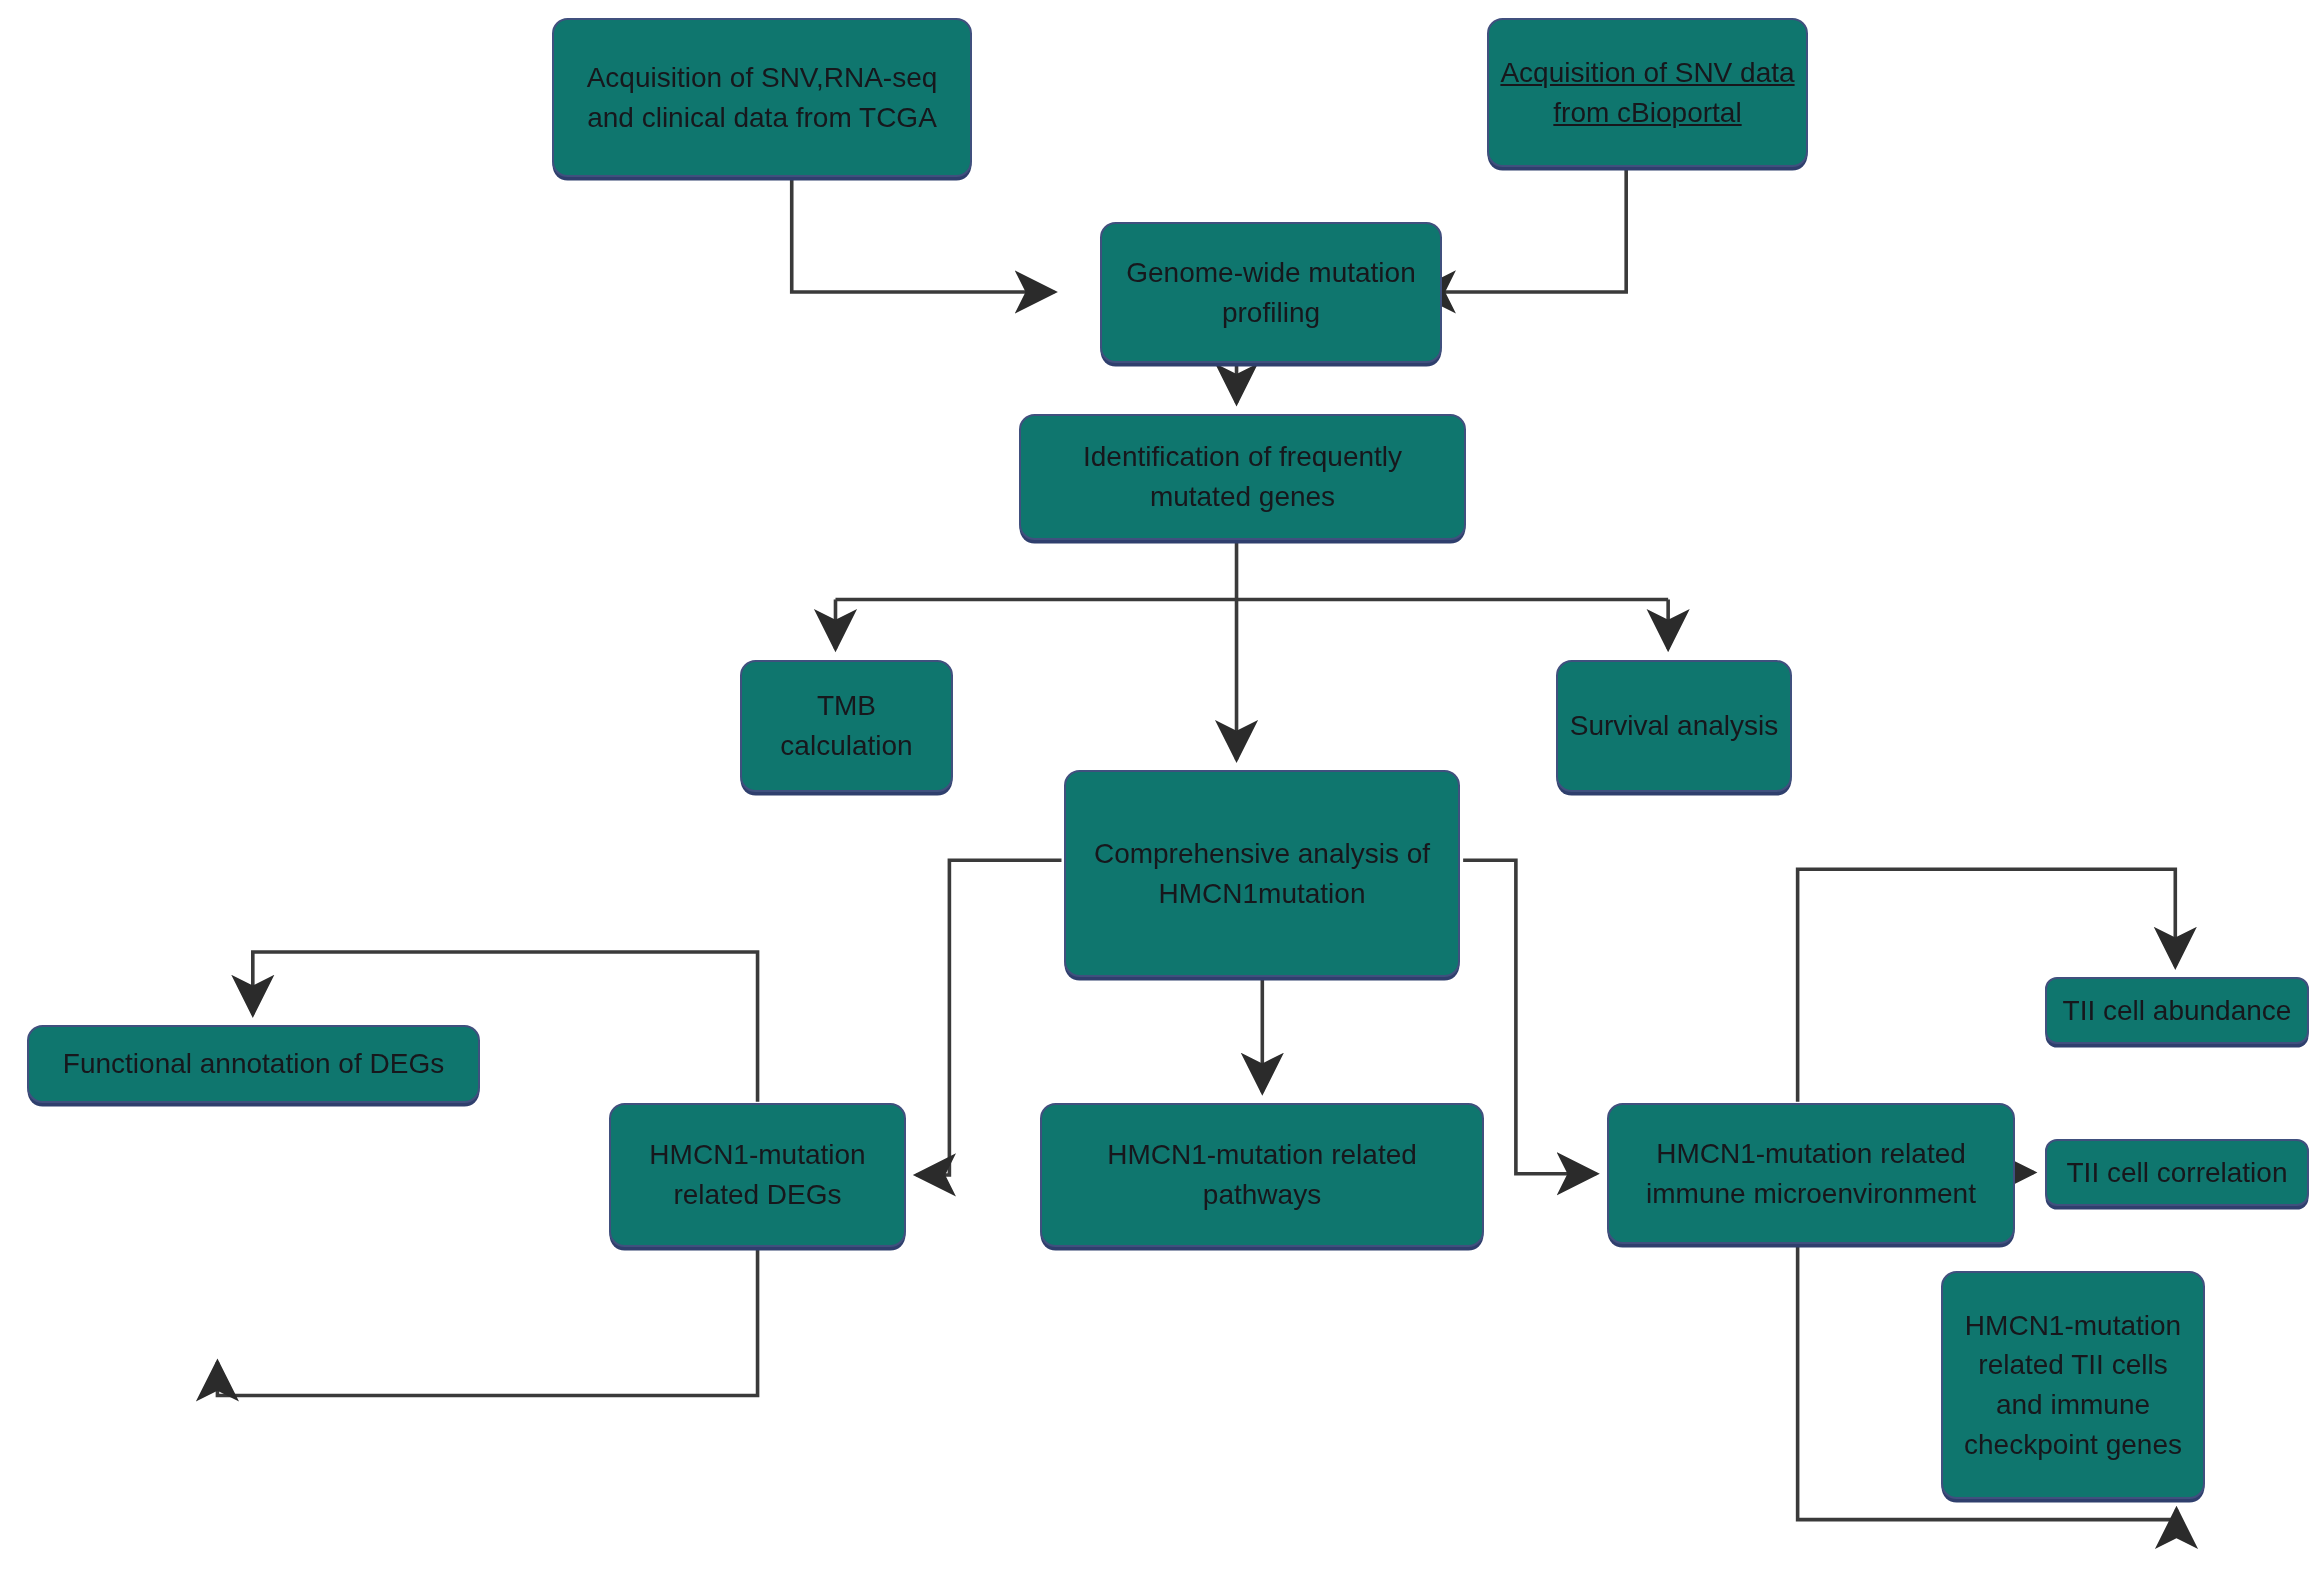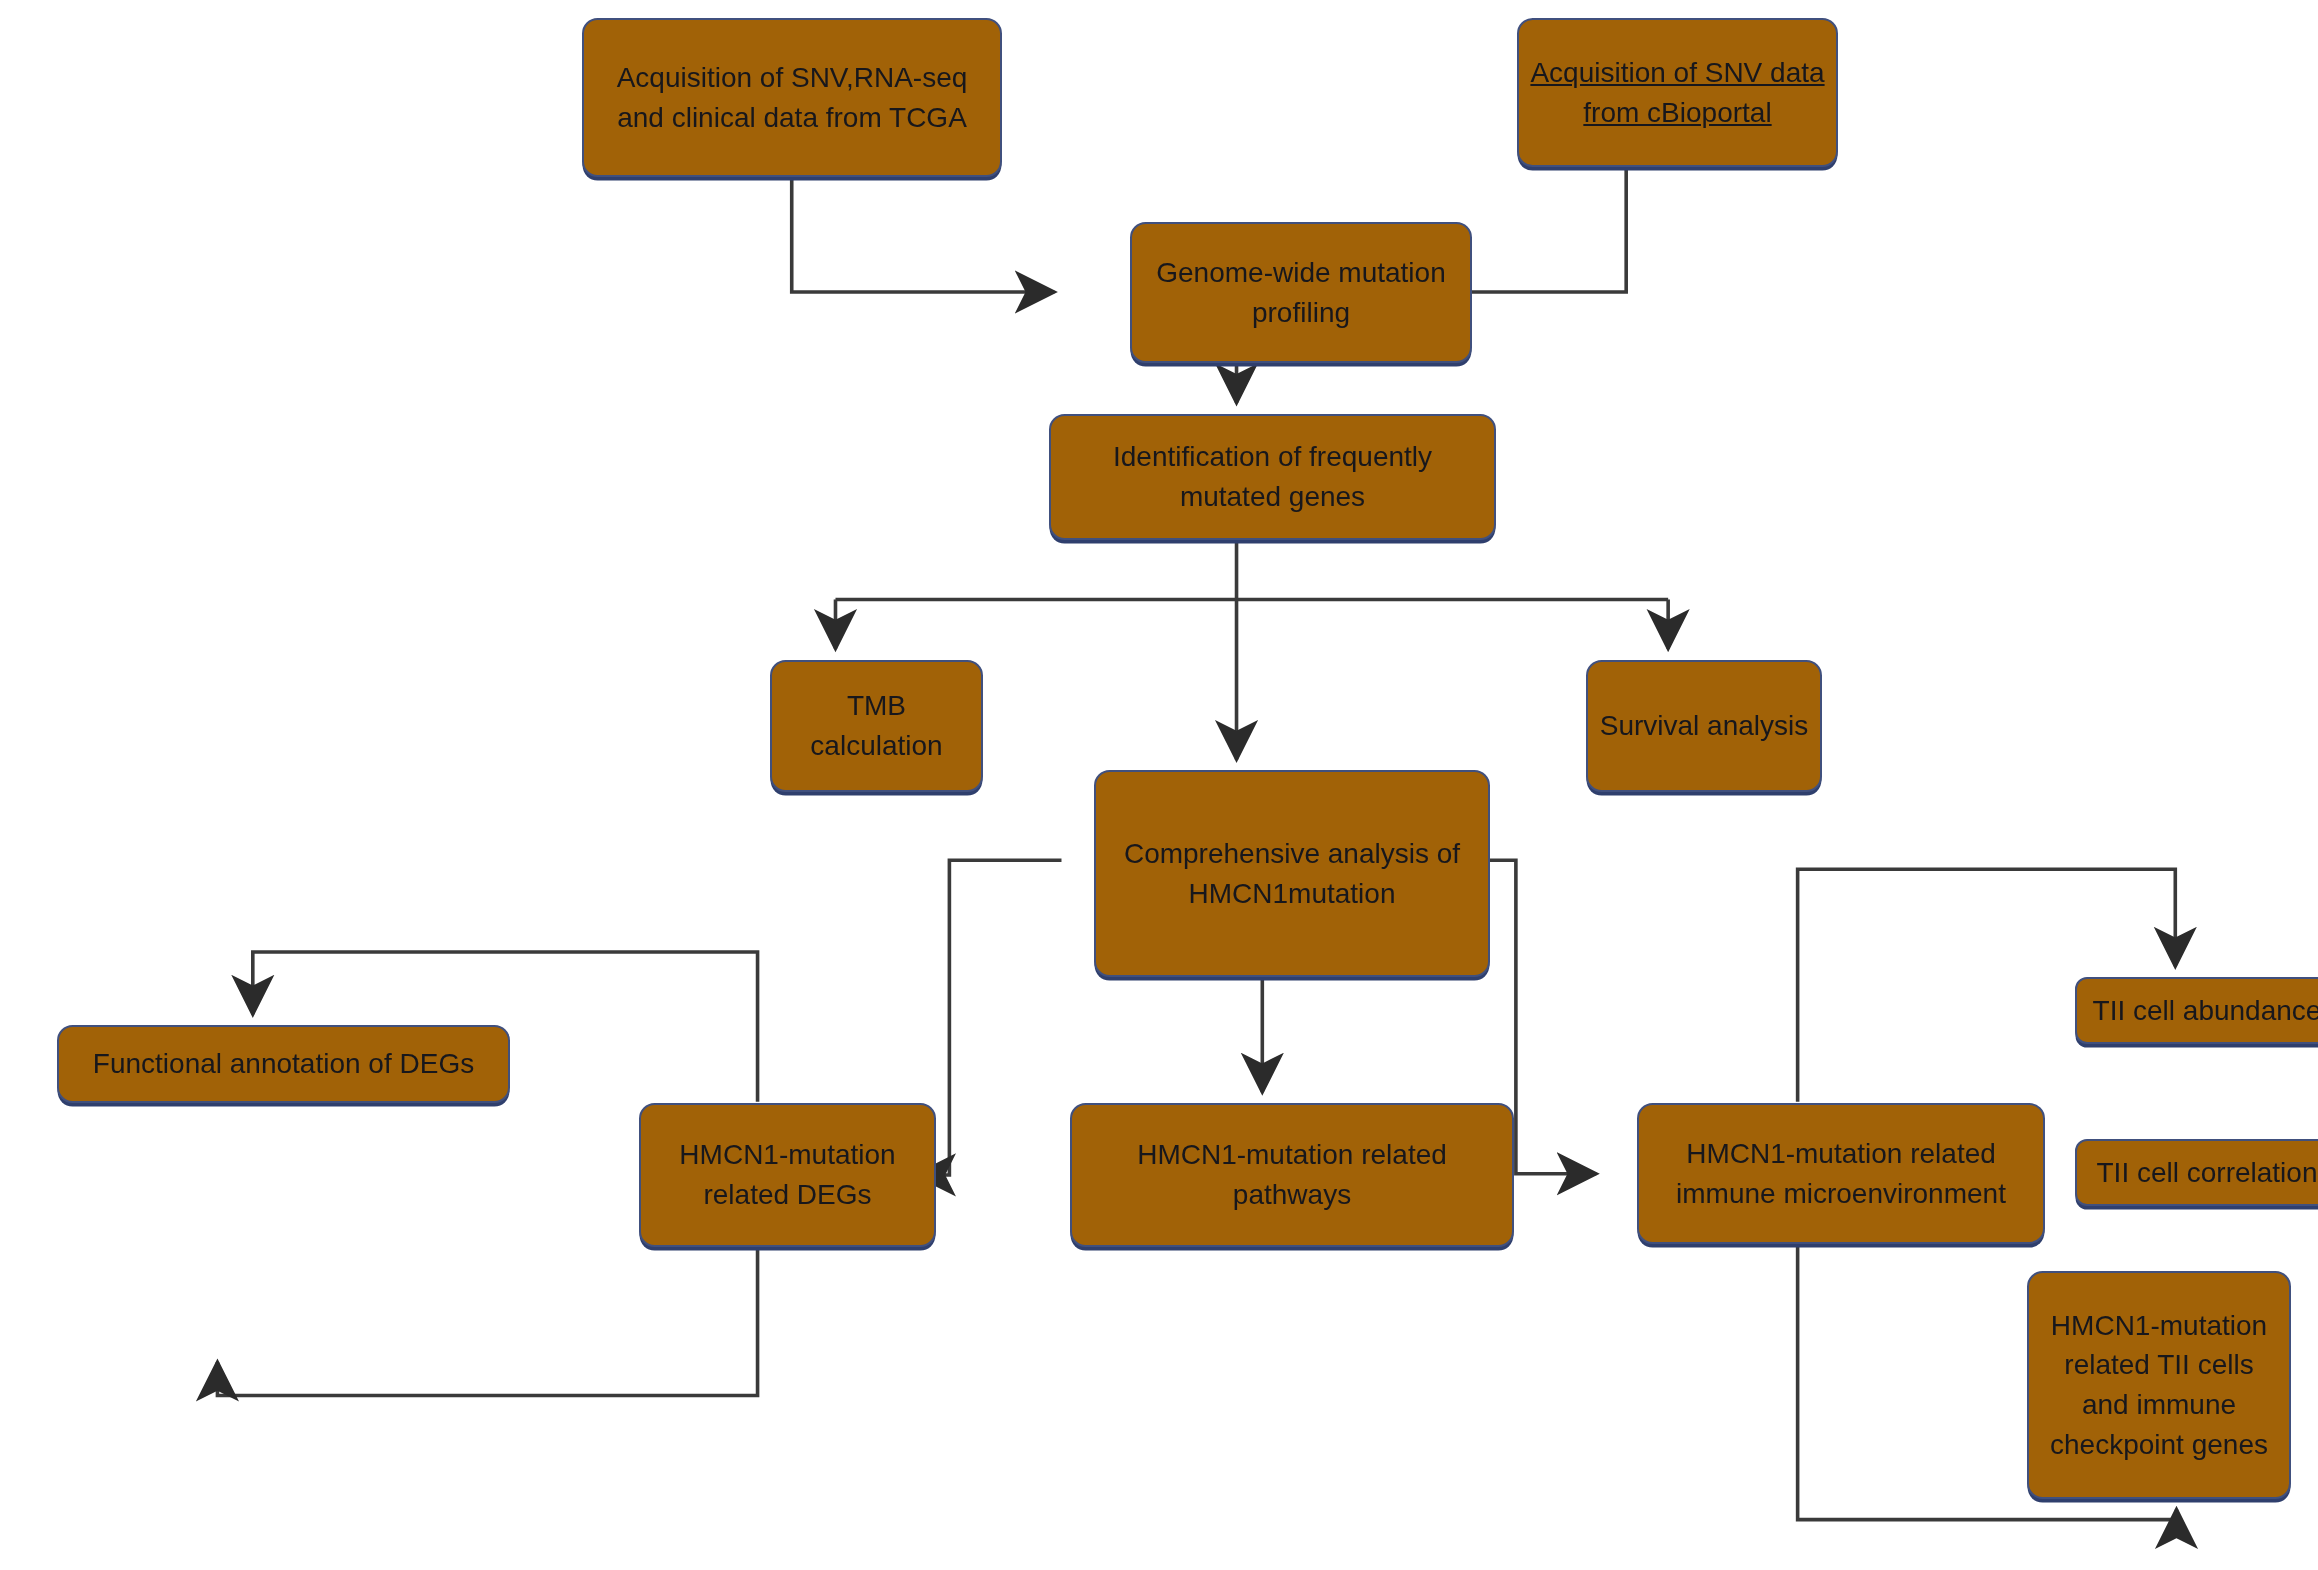--- a/index.html
+++ b/index.html
@@ -8,34 +8,33 @@
     position:relative;
     width:2319px;
     height:1570px;
     background:#ffffff;
     overflow:hidden;
   }
   #edges{position:absolute;left:0;top:0;width:2319px;height:1570px;}
   .node{
     position:absolute;
     box-sizing:border-box;
-    background:#a16207;
+    background:#0f766e;
     border:2.4px solid #40507e;
     border-radius:15.6px;
     display:flex;
     align-items:center;
     justify-content:center;
     text-align:center;
     color:#17171c;
     font-size:28px;
     line-height:1.42;
     padding:3.6px 9.6px;
     box-shadow:0 4.2px 0 -0.6px #2f3f6d;
     z-index:5;
-    margin-left:30px;
   }
   .node span{display:block;width:100%;}
 </style>
 </head>
 <body>
 
 <div id="canvas">
 
   <svg id="edges" viewBox="0 0 3867 2619" width="2319" height="1570" xmlns="http://www.w3.org/2000/svg">
     <defs>
@@ -134,18 +133,18 @@
   </div>
 
   <div class="node" style="left:2045px;top:1139px;width:264px;height:67px;border-radius:12px;">
     <span>TII cell correlation</span>
   </div>
 
   <div class="node" style="left:2045px;top:977px;width:264px;height:67px;border-radius:12px;">
     <span>TII cell abundance</span>
   </div>
 
-  <div class="node" style="left:1997px;top:1271px;width:264px;height:228px;">
+  <div class="node" style="left:1941px;top:1271px;width:264px;height:228px;">
     <span>HMCN1-mutation related TII cells and immune checkpoint genes</span>
   </div>
 
 </div>
 
 
 </body></html>

